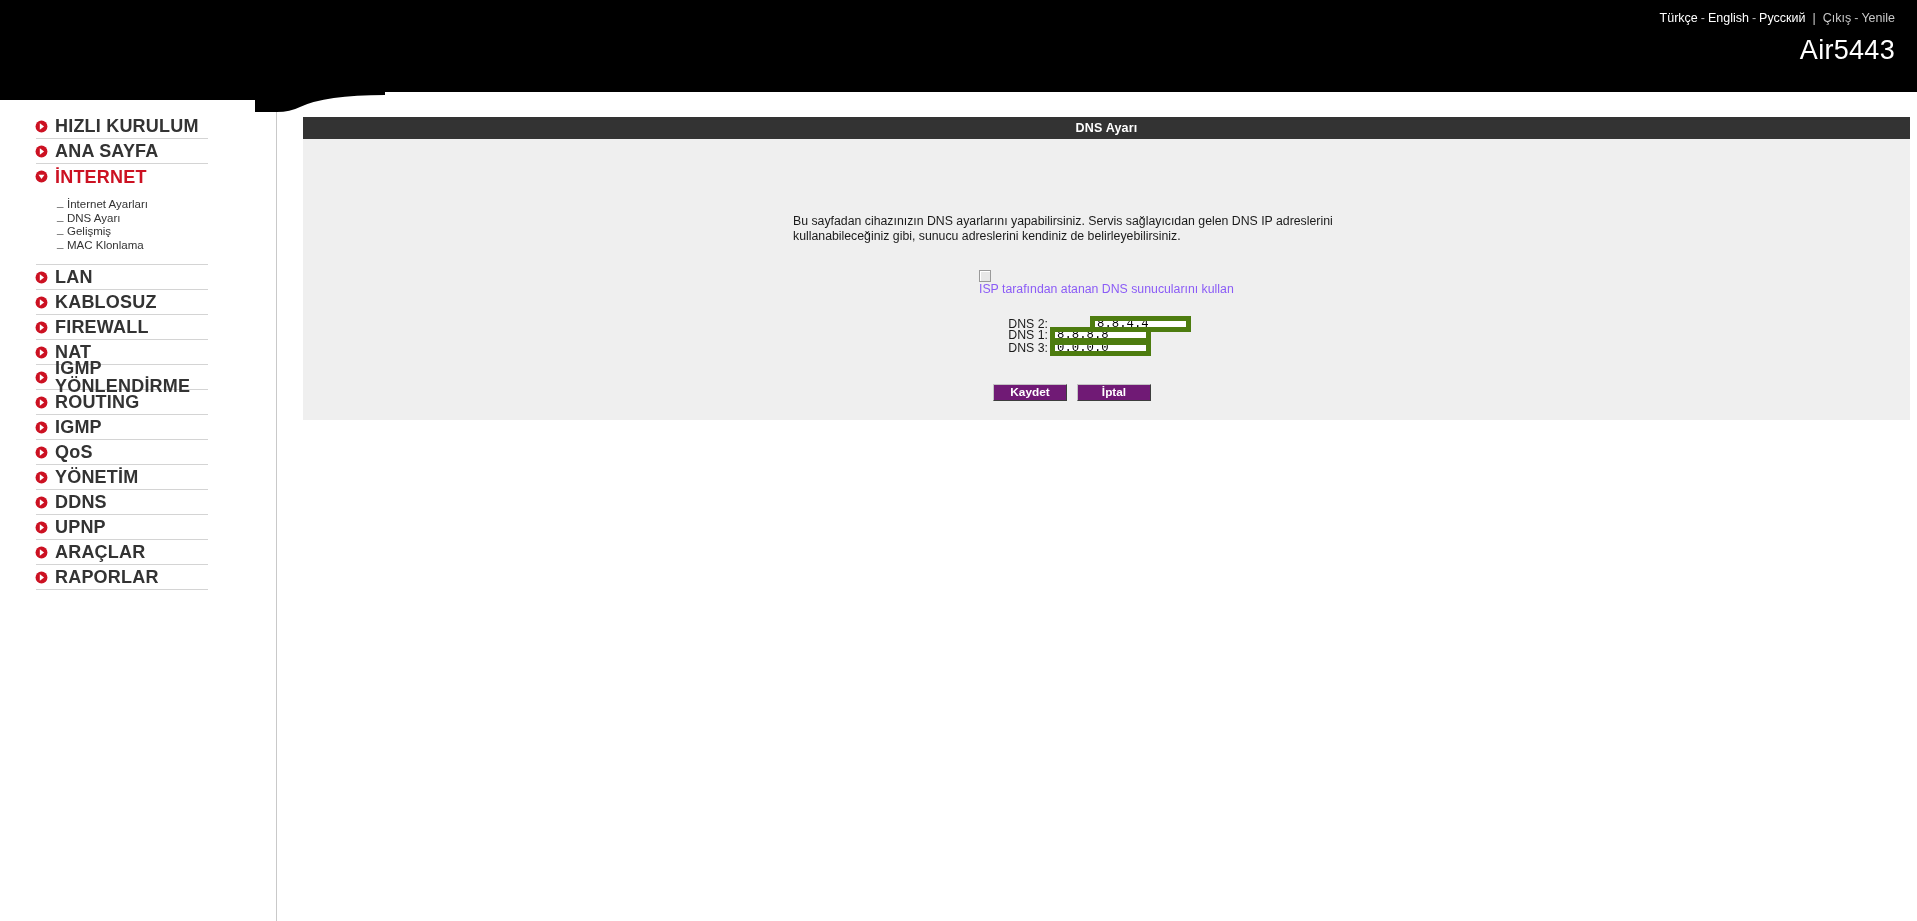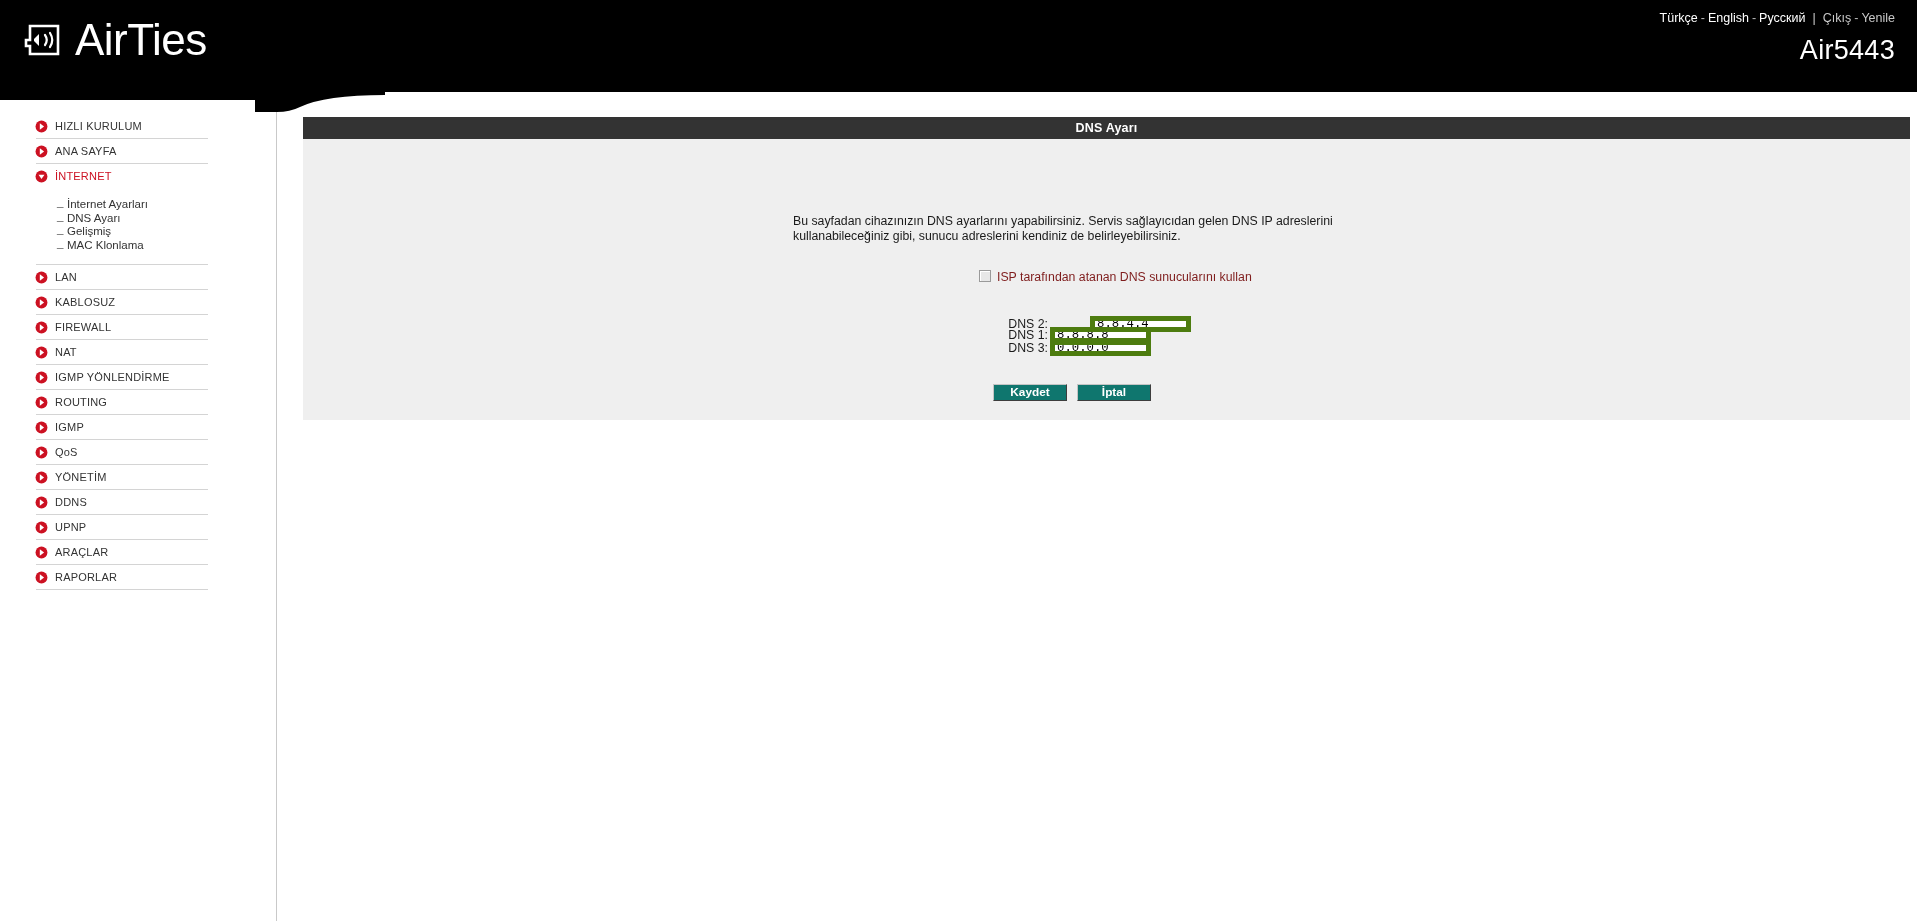--- a/index.html
+++ b/index.html
@@ -85,22 +85,22 @@
     height: 25px;
     border-bottom: 1px solid #d4d4d4;
   }
   .menu-icon {
     width: 13px; height: 13px;
     margin-right: 7px; margin-left: -1px;
     flex: 0 0 13px;
     display: block;
   }
   .menu-label {
-    font-size: 11px;
-    font-weight: normal;
+    font-size: 18px;
+    font-weight: bold;
     color: #333333;
     letter-spacing: 0.2px;
     line-height: 1;
   }
   .menu-group.active .menu-label { color: #cc1122; }
   .submenu {
     list-style: none; margin: 9px; padding: 0 0 3px 12px;
   }
   .submenu li {
     font-size: 11.5px;
@@ -145,21 +145,22 @@
   }
 
   #form {
     position: absolute; left: 0; top: 0; width: 100%;
   }
 
   #checkbox-row {
     position: absolute; left: 676px; top: 131px;
     display: flex; 
     font-size: 12.3px;
-    color: #7f1d1d;
+    color: #8b5cf6;
+    flex-direction: column;
   }
   .cbox {
     width: 12px; height: 12px;
     border: 1px solid #9a9a9a;
     background: #e7e7e7;
     box-shadow: inset 1px 1px 0 #ffffff;
     margin-right: 6px;
     display: inline-block;
   }
 
@@ -191,50 +192,41 @@
     line-height: 14px;
     outline: none;
   }
 
   #buttons {
     position: absolute; left: 690px; top: 245px;
     display: flex; gap: 10px;
   }
   .btn {
     width: 74px; height: 17px;
-    background: #0f766e;
+    background: #701a75;
     color: #ffffff;
     font-size: 11.8px;
     font-weight: bold;
     font-family: "Liberation Sans", sans-serif;
     display: flex; align-items: center; justify-content: center;
     border-top: 1px solid #c4c4c4;
     border-left: 1px solid #c4c4c4;
     border-right: 1px solid #3d3d3d;
     border-bottom: 1px solid #3d3d3d;
     cursor: pointer;
     line-height: 1;
     padding: 0;
   }
 </style>
 </head>
 <body>
 
 <div id="header-left-block"></div>
 <div id="header">
 
-  <div id="logo">
-    <svg id="logo-mark" viewBox="0 0 40 40">
-      <path d="M6 6 H34 V34 H6 V26 H2 V20 H6 Z" fill="none" stroke="#ffffff" stroke-width="2.6"></path>
-      <path d="M15 14 L15 26 L10 21 L10 19 Z" fill="#ffffff"></path>
-      <path d="M21 15 Q24.5 20 21 25" fill="none" stroke="#ffffff" stroke-width="2.2" stroke-linecap="round"></path>
-      <path d="M26 13 Q30.5 20 26 27" fill="none" stroke="#ffffff" stroke-width="2.2" stroke-linecap="round"></path>
-    </svg>
-    <span id="logo-text">AirTies</span>
-  </div>
 
   <div id="lang-bar">
     <a class="lang" href="#">Türkçe</a><span class="sep">-</span><a class="lang" href="#">English</a><span class="sep">-</span><a class="lang" href="#">Русский</a><span class="pipe">|</span><a class="sess" href="#">Çıkış</a><span class="sep">-</span><a class="sess" href="#">Yenile</a>
   </div>
 
   <div id="model-name">Air5443</div>
 </div>
 
 <svg id="header-curve" viewBox="0 0 130 30" preserveAspectRatio="none">
   <path d="M0 0 L130 0 L130 13 Q70 13 45 25 Q35 30 22 30 L0 30 Z" fill="#000000"></path>

